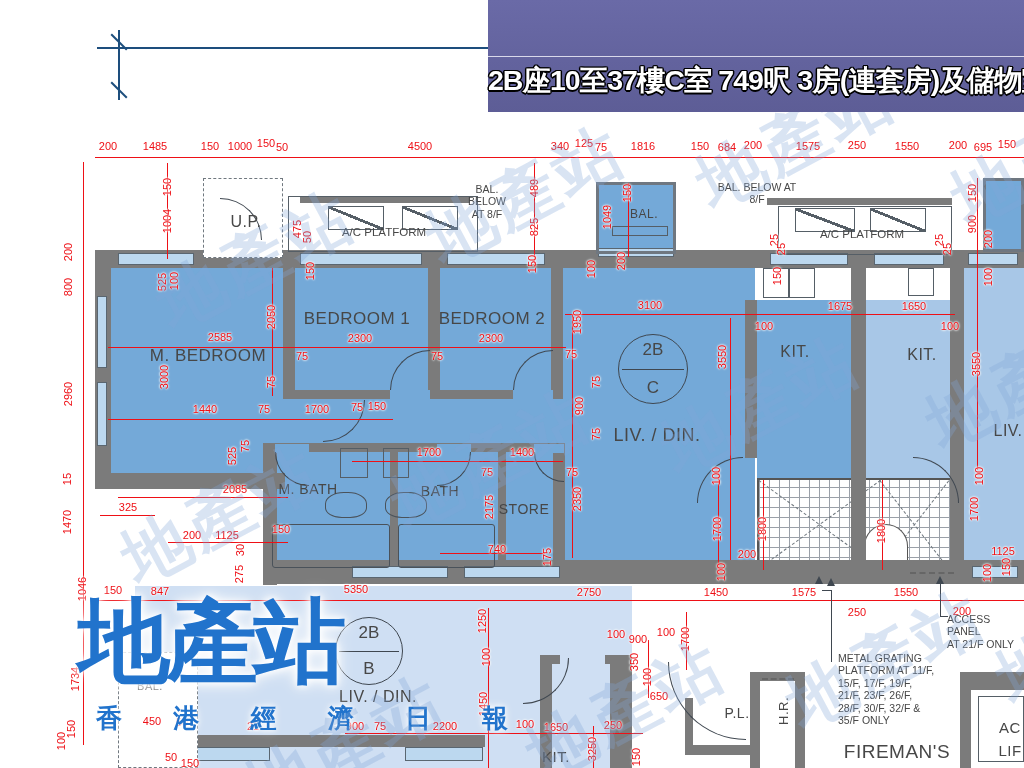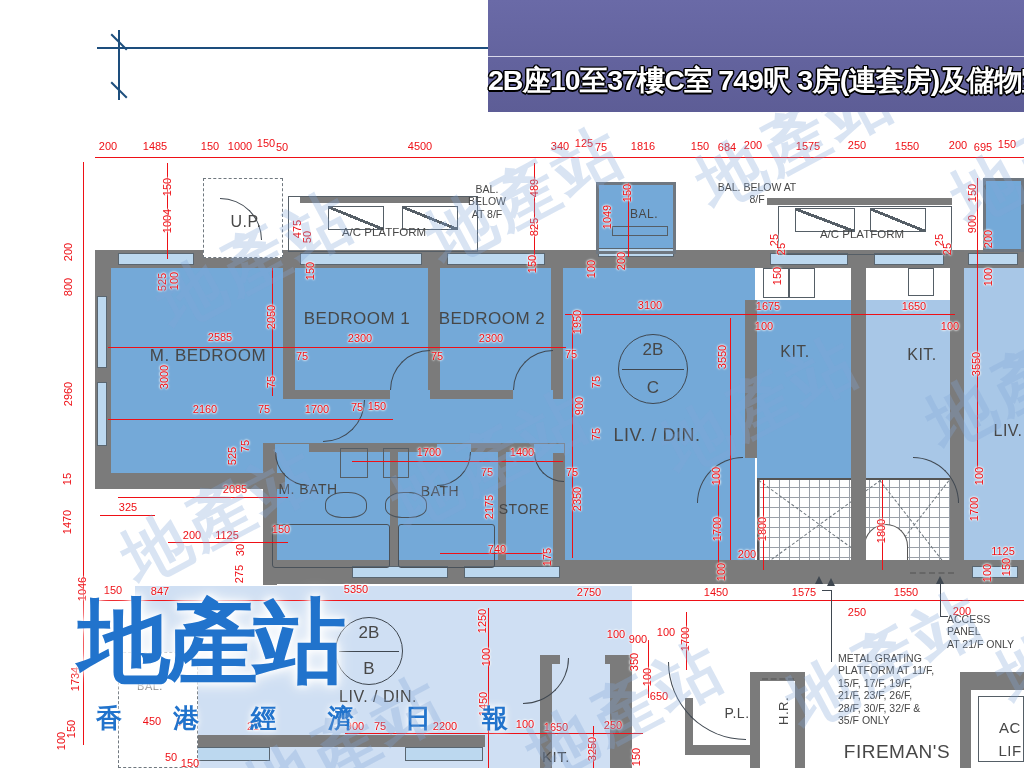--- a/index.html
+++ b/index.html
@@ -259,34 +259,34 @@
       <div class="dim v" style="left: 972px; top: 224px;">900</div>
       <div class="dim v" style="left: 988px; top: 239px;">200</div>
       <div class="dim v" style="left: 988px; top: 277px;">100</div>
       <div class="dim" style="left: 220px; top: 337px;">2585</div>
       <div class="dim v" style="left: 271px; top: 317px;">2050</div>
       <div class="dim" style="left: 360px; top: 338px;">2300</div>
       <div class="dim" style="left: 491px; top: 338px;">2300</div>
       <div class="dim" style="left: 302px; top: 356px;">75</div>
       <div class="dim" style="left: 437px; top: 356px;">75</div>
       <div class="dim v" style="left: 164px; top: 377px;">3000</div>
-      <div class="dim" style="left: 205px; top: 409px;">2160</div>
+      <div class="dim" style="left: 205px; top: 409px;">1440</div>
       <div class="dim" style="left: 264px; top: 409px;">75</div>
       <div class="dim" style="left: 317px; top: 409px;">1700</div>
       <div class="dim" style="left: 357px; top: 407px;">75</div>
       <div class="dim" style="left: 377px; top: 406px;">150</div>
       <div class="dim v" style="left: 271px; top: 382px;">75</div>
       <div class="dim" style="left: 650px; top: 305px;">3100</div>
       <div class="dim v" style="left: 577px; top: 322px;">1950</div>
       <div class="dim" style="left: 571px; top: 354px;">75</div>
       <div class="dim v" style="left: 596px; top: 382px;">75</div>
       <div class="dim v" style="left: 579px; top: 406px;">900</div>
       <div class="dim v" style="left: 596px; top: 434px;">75</div>
       <div class="dim v" style="left: 722px; top: 357px;">3550</div>
-      <div class="dim" style="left: 768px; top: 306px;">1675</div>
+      <div class="dim" style="left: 840px; top: 306px;">1675</div>
       <div class="dim" style="left: 764px; top: 326px;">100</div>
       <div class="dim" style="left: 914px; top: 306px;">1650</div>
       <div class="dim" style="left: 950px; top: 326px;">100</div>
       <div class="dim v" style="left: 976px; top: 364px;">3550</div>
       <div class="dim v" style="left: 232px; top: 456px;">525</div>
       <div class="dim v" style="left: 245px; top: 446px;">75</div>
       <div class="dim" style="left: 429px; top: 452px;">1700</div>
       <div class="dim" style="left: 522px; top: 452px;">1400</div>
       <div class="dim" style="left: 487px; top: 472px;">75</div>
       <div class="dim v" style="left: 489px; top: 507px;">2175</div>

